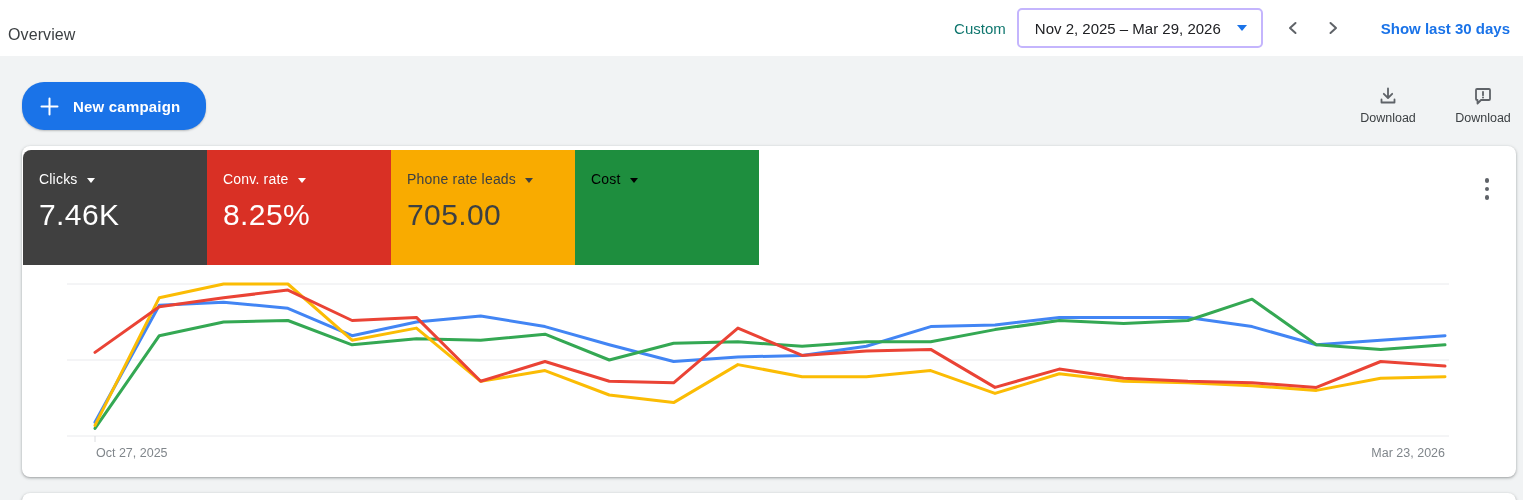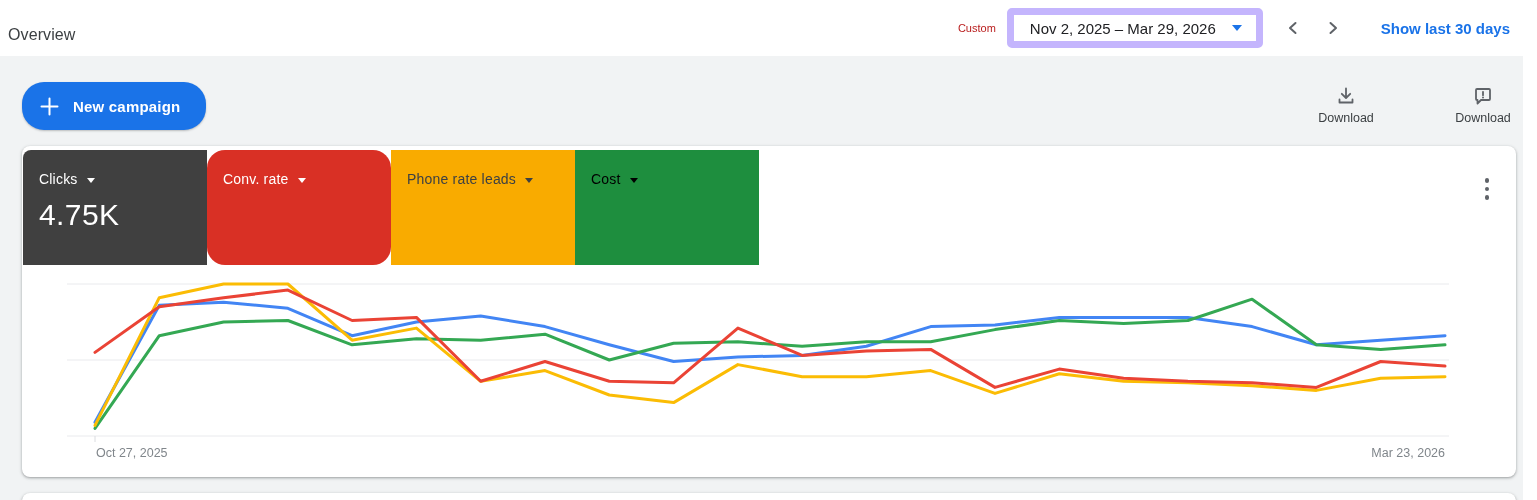--- a/index.html
+++ b/index.html
@@ -6,40 +6,40 @@
   body{
     width:1537px;height:500px;overflow:hidden;position:relative;
     background:#f1f3f4;
     font-family:"Liberation Sans",sans-serif;
     -webkit-font-smoothing:antialiased;
   }
   
   .topbar{position:absolute;left:0;top:0;width:100%;height:56px;background:#ffffff;}
   .page-title{position:absolute;left:8px;top:15px;font-size:16px;font-weight:400;color:#3c4043;letter-spacing:.1px;}
   .date-controls{position:absolute;right:27px;top:0;height:56px;display:flex;align-items:center;}
-  .custom-label{font-size:11px;color:#b91c1c;margin-right:11px;}
+  .custom-label{font-size:15px;color:#0f766e;margin-right:11px;}
   .date-btn{
-    height:40px;box-sizing:border-box;border:7px solid #c4b5fd;border-radius:5px;background:#fff;
+    height:40px;box-sizing:border-box;border:2px solid #c4b5fd;border-radius:5px;background:#fff;
     display:flex;align-items:center;gap:16px;padding:0 14px 0 16px;
     font-size:15px;color:#202124;cursor:pointer;font-family:inherit;
   }
   .caret-down{width:0;height:0;border-left:5px solid transparent;border-right:5px solid transparent;border-top:6px solid #1a73e8;}
   .chev-btn{border:none;background:none;width:32px;height:32px;display:flex;align-items:center;justify-content:center;cursor:pointer;padding:0;}
   .chev-btn.prev{margin-left:14px;}
   .chev-btn.next{margin-left:8px;}
   .show-link{margin-left:32px;color:#1a73e8;font-size:15px;font-weight:700;text-decoration:none;cursor:pointer;}
   
   .new-campaign-btn{
     position:absolute;left:22px;top:82px;height:48px;border:none;border-radius:22px;
     background:#1a73e8;color:#fff;display:flex;align-items:center;gap:14px;
     padding:0 26px 0 18px;font-size:15px;font-weight:700;letter-spacing:.2px;cursor:pointer;font-family:inherit;
     box-shadow:0 1px 2px rgba(60,64,67,.3);
   }
   .doc-actions{position:absolute;top:86px;right:23px;display:flex;gap:33px;}
-  .doc-action{display:flex;flex-direction:column;align-items:center;gap:5px;width:62px;cursor:pointer;margin-left:42px;}
+  .doc-action{display:flex;flex-direction:column;align-items:center;gap:5px;width:62px;cursor:pointer;}
   .doc-action span{font-size:12.5px;color:#3c4043;}
   
   .card{background:#fff;border-radius:8px;box-shadow:0 1px 2px rgba(60,64,67,.3),0 1px 3px 1px rgba(60,64,67,.15);}
   .overview-card{position:absolute;left:22px;top:146px;width:1494px;height:331px;}
   .scorecards{position:absolute;left:1px;top:4px;display:flex;}
   .scorecard{width:184px;height:115px;box-sizing:border-box;padding:21px 16px 0;cursor:pointer;}
   .scorecard:first-child{border-top-left-radius:8px;}
   .sc-label-row{display:flex;align-items:center;gap:9px;font-size:14px;letter-spacing:.2px;}
   .sc-caret{width:0;height:0;border-left:4.5px solid transparent;border-right:4.5px solid transparent;border-top:5.5px solid currentColor;margin-top:2px;}
   .sc-value{margin-top:11px;font-size:30px;letter-spacing:.4px;}
@@ -100,33 +100,35 @@
   </div>
 </div>
 
 <section class="card overview-card">
   <div class="scorecards" id="scorecards">
       <div class="scorecard" style="background: #404040; color: rgb(255, 255, 255);">
         <div class="sc-label-row">
           <span>Clicks</span>
           <span class="sc-caret"></span>
         </div>
-        <div class="sc-value">4.75K</div>
+        <div class="sc-value">7.46K</div>
       </div>
-      <div class="scorecard" style="background: rgb(217, 48, 37); color: rgb(255, 255, 255); border-radius: 18px;">
+      <div class="scorecard" style="background: rgb(217, 48, 37); color: rgb(255, 255, 255);">
         <div class="sc-label-row">
           <span>Conv. rate</span>
           <span class="sc-caret"></span>
         </div>
+        <div class="sc-value">8.25%</div>
       </div>
       <div class="scorecard" style="background: rgb(249, 171, 0); color: rgb(60, 64, 67);">
         <div class="sc-label-row">
           <span>Phone rate leads</span>
           <span class="sc-caret"></span>
         </div>
+        <div class="sc-value">705.00</div>
       </div>
       <div class="scorecard" style="background: rgb(30, 142, 62); color: #000000;">
         <div class="sc-label-row">
           <span>Cost</span>
           <span class="sc-caret"></span>
         </div>
       </div>
     </div>
   <button class="kebab">
     <i></i>

